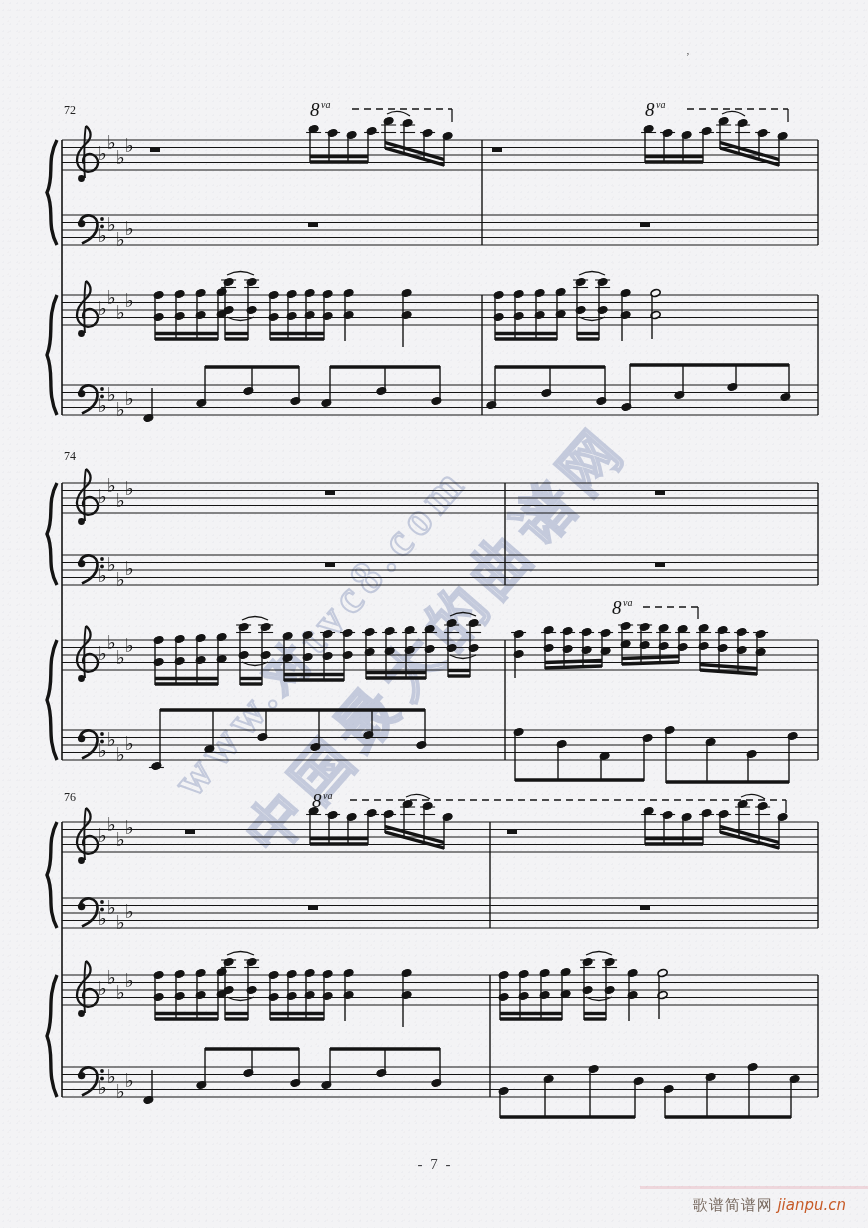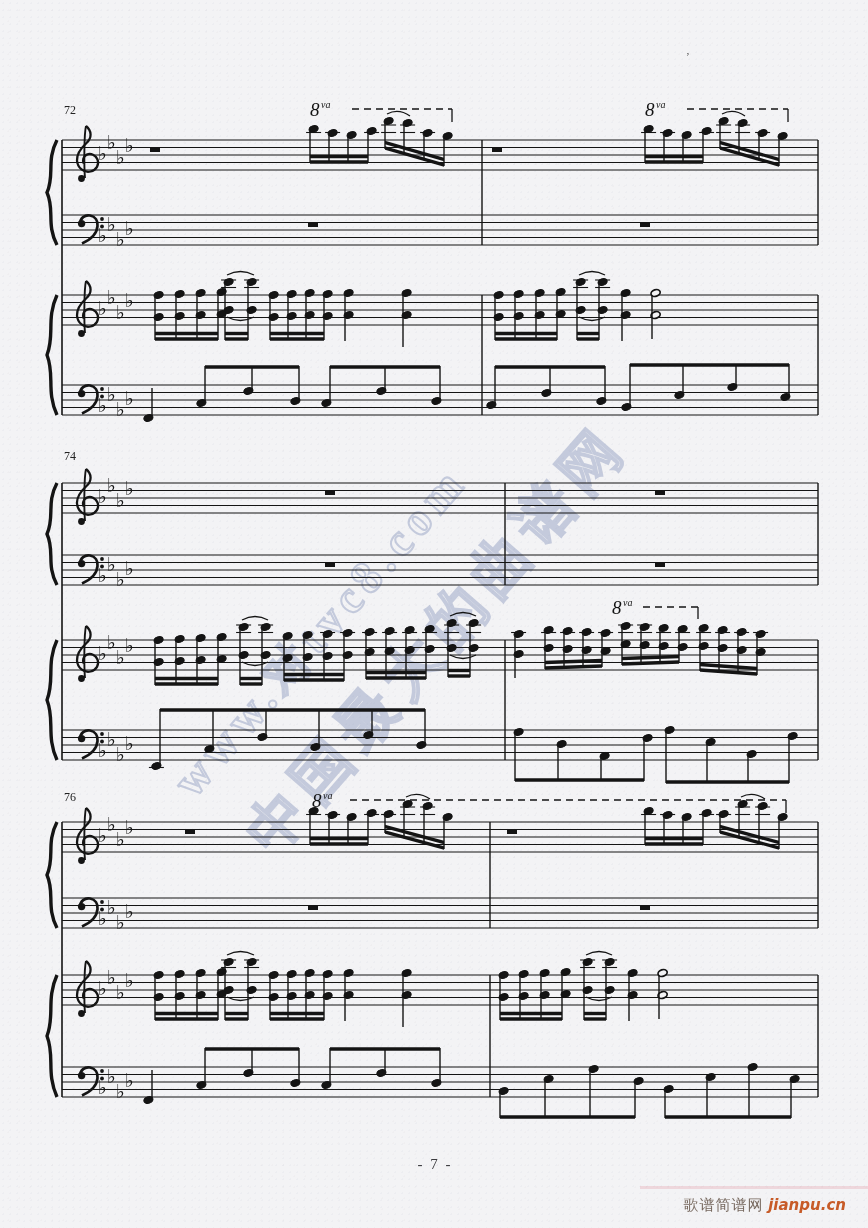--- a/index.html
+++ b/index.html
@@ -13,21 +13,21 @@
       -webkit-text-stroke:2px rgba(150,162,196,0.50);
       text-stroke:2px rgba(150,162,196,0.5);
       font-family:"Liberation Serif", serif; font-weight:bold; pointer-events:none;}
   #wm1{left:110px; top:600px; font-size:46px; letter-spacing:7px; transform:rotate(-49deg); transform-origin:center;}
   #wm2{left:165px; top:600px; font-size:58px; letter-spacing:10px; transform:rotate(-49deg); transform-origin:center;}
   #score-svg{position:absolute; left:0; top:0;}
   #page-number{position:absolute; left:400px; top:1156px; width:70px; text-align:center;
                font-size:15px; color:#3a3a3e; letter-spacing:2px;}
   #footer{position:absolute; right:22px; top:1196px; font-size:15px; font-family:"DejaVu Sans", sans-serif;}
   #footer .site-name{color:#77695f; letter-spacing:1px;}
-  #footer .site-url{color:#c75b28; font-weight:bold; font-style:italic;}
+  #footer .site-url{color:#c75b28; font-weight:normal; font-style:italic;}
   #pink-streak{position:absolute; left:640px; top:1186px; width:228px; height:3px;
                background:rgba(225,120,130,0.22);}
   #stray-mark{position:absolute; left:686px; top:50px; font-size:11px; color:#444;}
 </style>
 </head>
 <body>
 
 <div id="page">
   <div id="wm1" class="wm">www.对tvc8.com</div>
   <div id="wm2" class="wm">中国最大的曲谱网</div>

